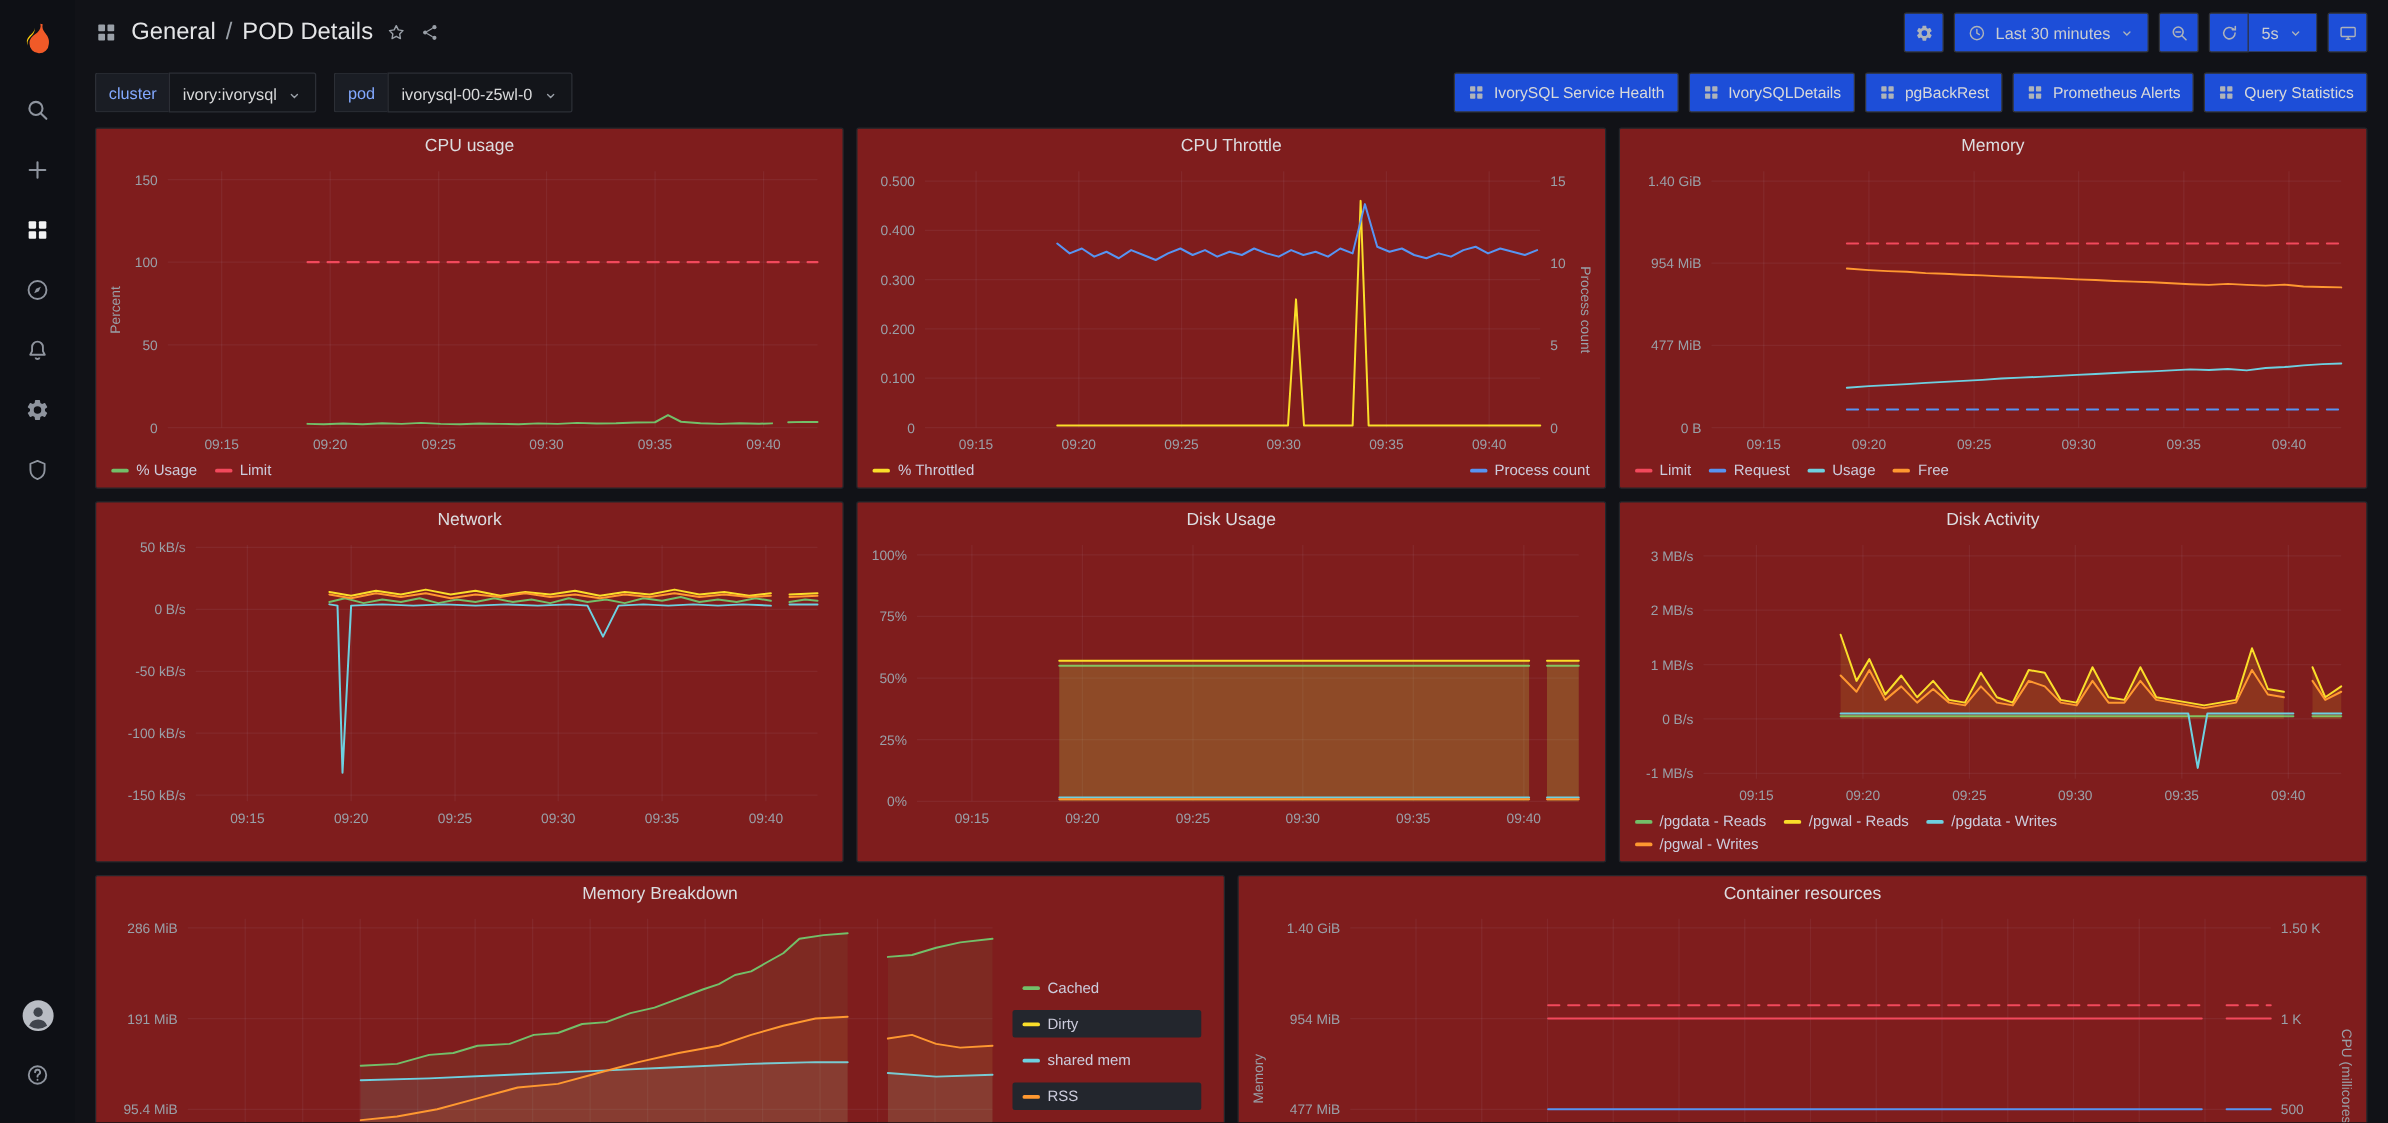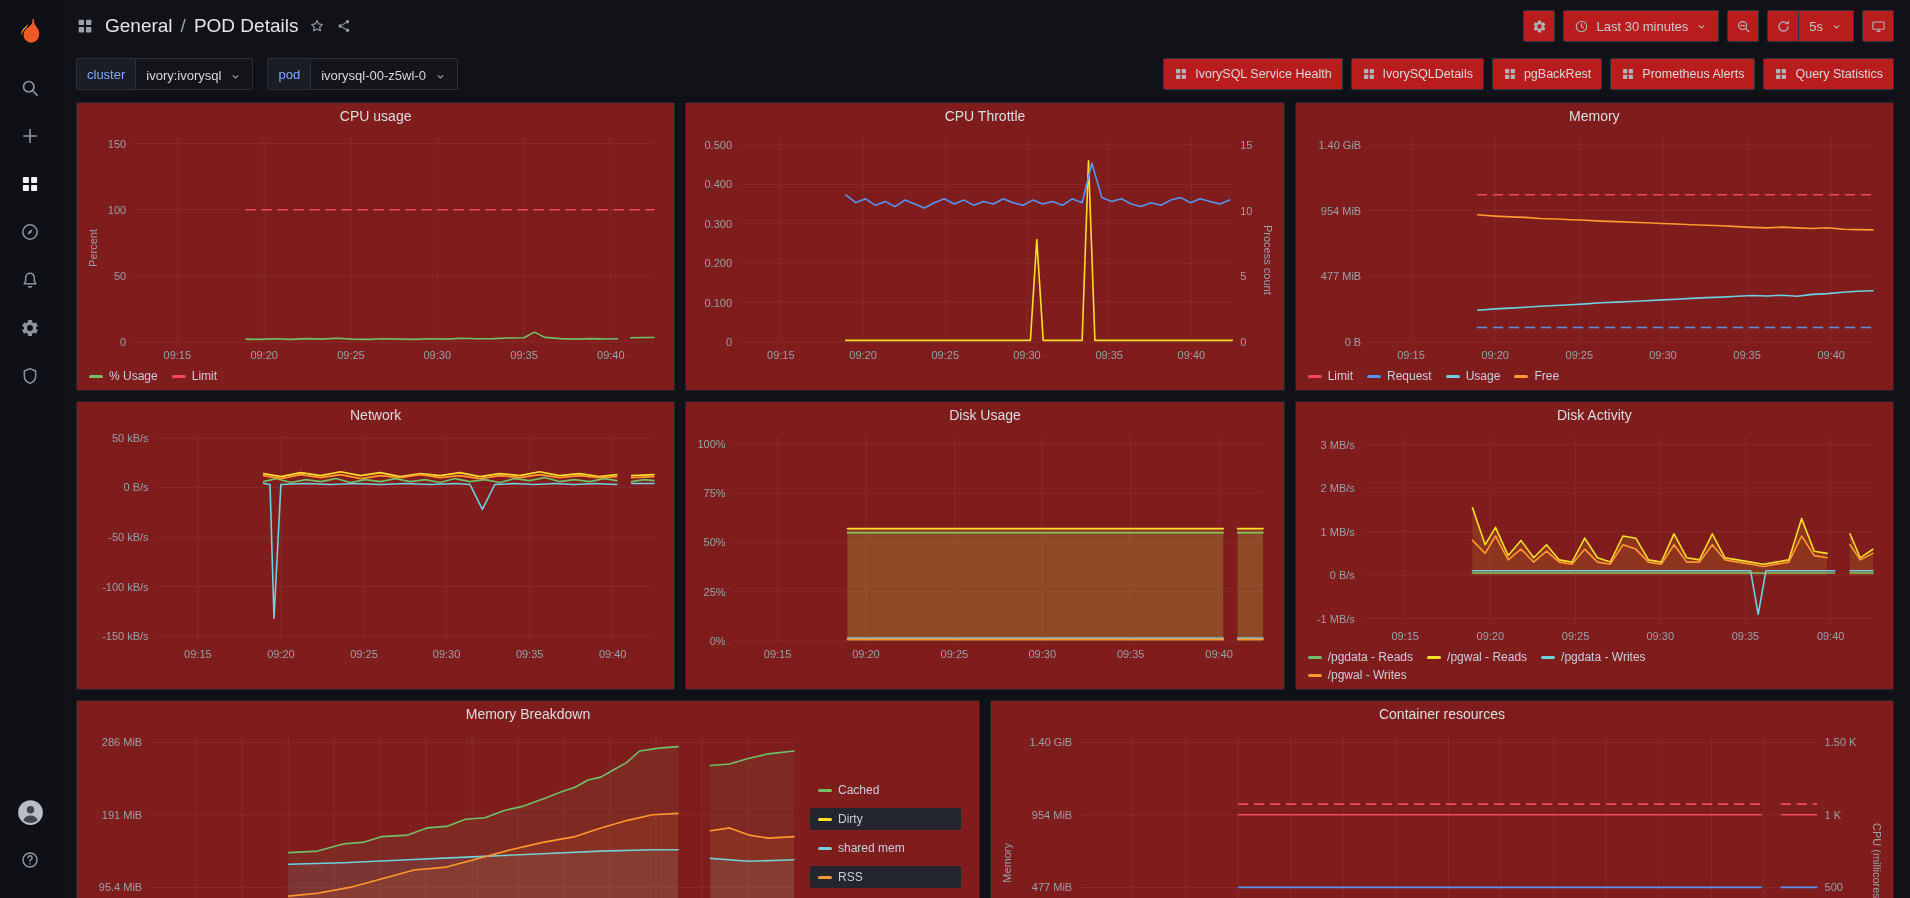--- a/index.html
+++ b/index.html
@@ -21,21 +21,21 @@
   .main{flex:1;display:flex;flex-direction:column;min-width:0}
   .topbar{height:52px;display:flex;align-items:center;padding:0 16px;gap:8px;flex:none}
   .crumb{display:flex;align-items:center;gap:11px;flex:1;min-width:0}
   .crumb .icon{display:inline-flex;color:#9aa0a8}
   .crumb .icon svg{width:18px;height:18px}
   .d-title{font-size:19px;color:#e4e5e7;display:flex;align-items:center;gap:8px;white-space:nowrap}
   .d-title .sep{color:#9aa0a8}
   .mini-ic{display:inline-flex;color:#9aa0a8;cursor:pointer}
   .mini-ic svg{width:16px;height:16px}
   .actions{display:flex;align-items:center;gap:8px}
-  .btn{height:32px;display:inline-flex;align-items:center;gap:7px;background:#b91c1c;border:1px solid #33363e;
+  .btn{height:32px;display:inline-flex;align-items:center;gap:7px;background:#1d4ed8;border:1px solid #33363e;
     border-radius:2px;color:#c9ccd1;font-size:13px;padding:0 10px;cursor:pointer;font-family:inherit;white-space:nowrap}
   .btn .icon{display:inline-flex;color:#aeb3ba}
   .btn .icon svg{width:15px;height:15px}
   .btn .caret svg{width:13px;height:13px}
   .btn.square{width:32px;padding:0;justify-content:center}
   .group{display:inline-flex}
   .group .btn:first-child{border-radius:2px 0 0 2px}
   .group .btn:last-child{border-radius:0 2px 2px 0;border-left:none}
   
   .subbar{height:44px;display:flex;align-items:center;justify-content:space-between;padding:0 16px;flex:none}
@@ -412,20 +412,30 @@
                 <text x="415.15" y="230" text-anchor="middle" font-size="11" fill="#9aa0a8">09:35</text>
                 <text x="497.3474" y="230" text-anchor="middle" font-size="11" fill="#9aa0a8">09:40</text>
                 <path d="M151.8 211.4L336.4 211.4L342.8 110.5L349.2 211.4L388.1 211.4L394.5 31.7L400.9 211.4L538.2 211.4" fill="none" stroke="#fade2a" stroke-width="1.6" stroke-linejoin="round" stroke-linecap="round"></path>
                 <path d="M151.8 65.8L161.7 73.7L171.5 69.8L181.4 76.3L191.2 72.4L201.0 77.6L210.9 71.1L220.7 75.0L230.6 79.0L240.4 73.7L250.3 69.8L260.1 75.0L270.0 71.1L279.8 76.3L289.6 72.4L299.5 75.0L309.3 69.8L319.2 73.7L329.0 76.3L338.9 71.1L348.7 75.0L358.5 72.4L368.4 76.3L378.2 69.8L388.1 73.7L397.9 34.3L407.8 68.4L417.6 72.4L427.5 69.8L437.3 75.0L447.1 77.6L457.0 73.7L466.8 76.3L476.7 71.1L486.5 68.4L496.4 73.7L506.2 69.8L516.1 72.4L525.9 75.0L535.7 71.1" fill="none" stroke="#5794f2" stroke-width="1.6" stroke-linejoin="round" stroke-linecap="round"></path>
               </svg>
             </div>
             <div class="axisr">
               <span>Process count</span>
             </div>
           </div>
+          <div class="legend">
+            <div class="leg-item">
+              <span class="leg-swatch" style="background: rgb(250, 222, 42);"></span>
+              <span>% Throttled</span>
+            </div>
+            <div class="leg-item" style="margin-left: auto;">
+              <span class="leg-swatch" style="background: rgb(87, 148, 242);"></span>
+              <span>Process count</span>
+            </div>
+          </div>
         </section>
         <section class="panel s2">
           <div class="p-title">Memory</div>
           <div class="p-body">
             <div class="chart">
               <svg width="581" height="237">
                 <line x1="107.0154" y1="8" x2="107.0154" y2="213" stroke="rgba(204,204,220,0.07)"></line>
                 <line x1="191.14999999999998" y1="8" x2="191.14999999999998" y2="213" stroke="rgba(204,204,220,0.07)"></line>
                 <line x1="275.28459999999995" y1="8" x2="275.28459999999995" y2="213" stroke="rgba(204,204,220,0.07)"></line>
                 <line x1="358.9153999999999" y1="8" x2="358.9153999999999" y2="213" stroke="rgba(204,204,220,0.07)"></line>

